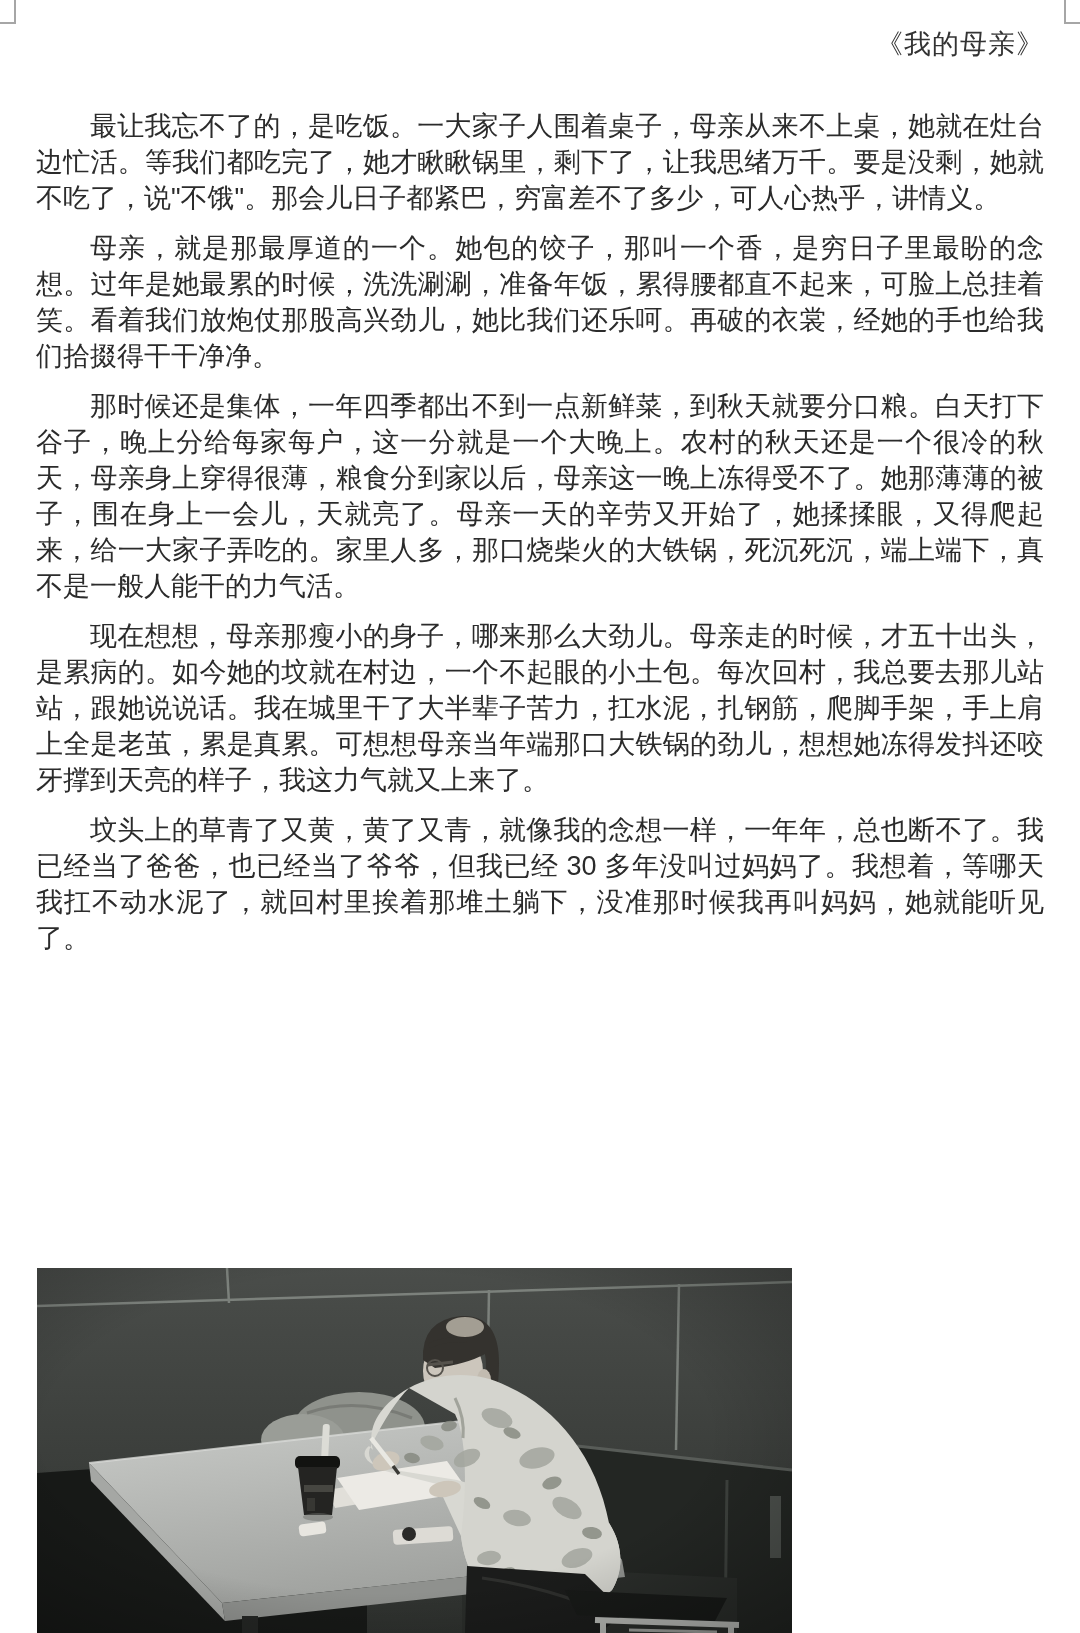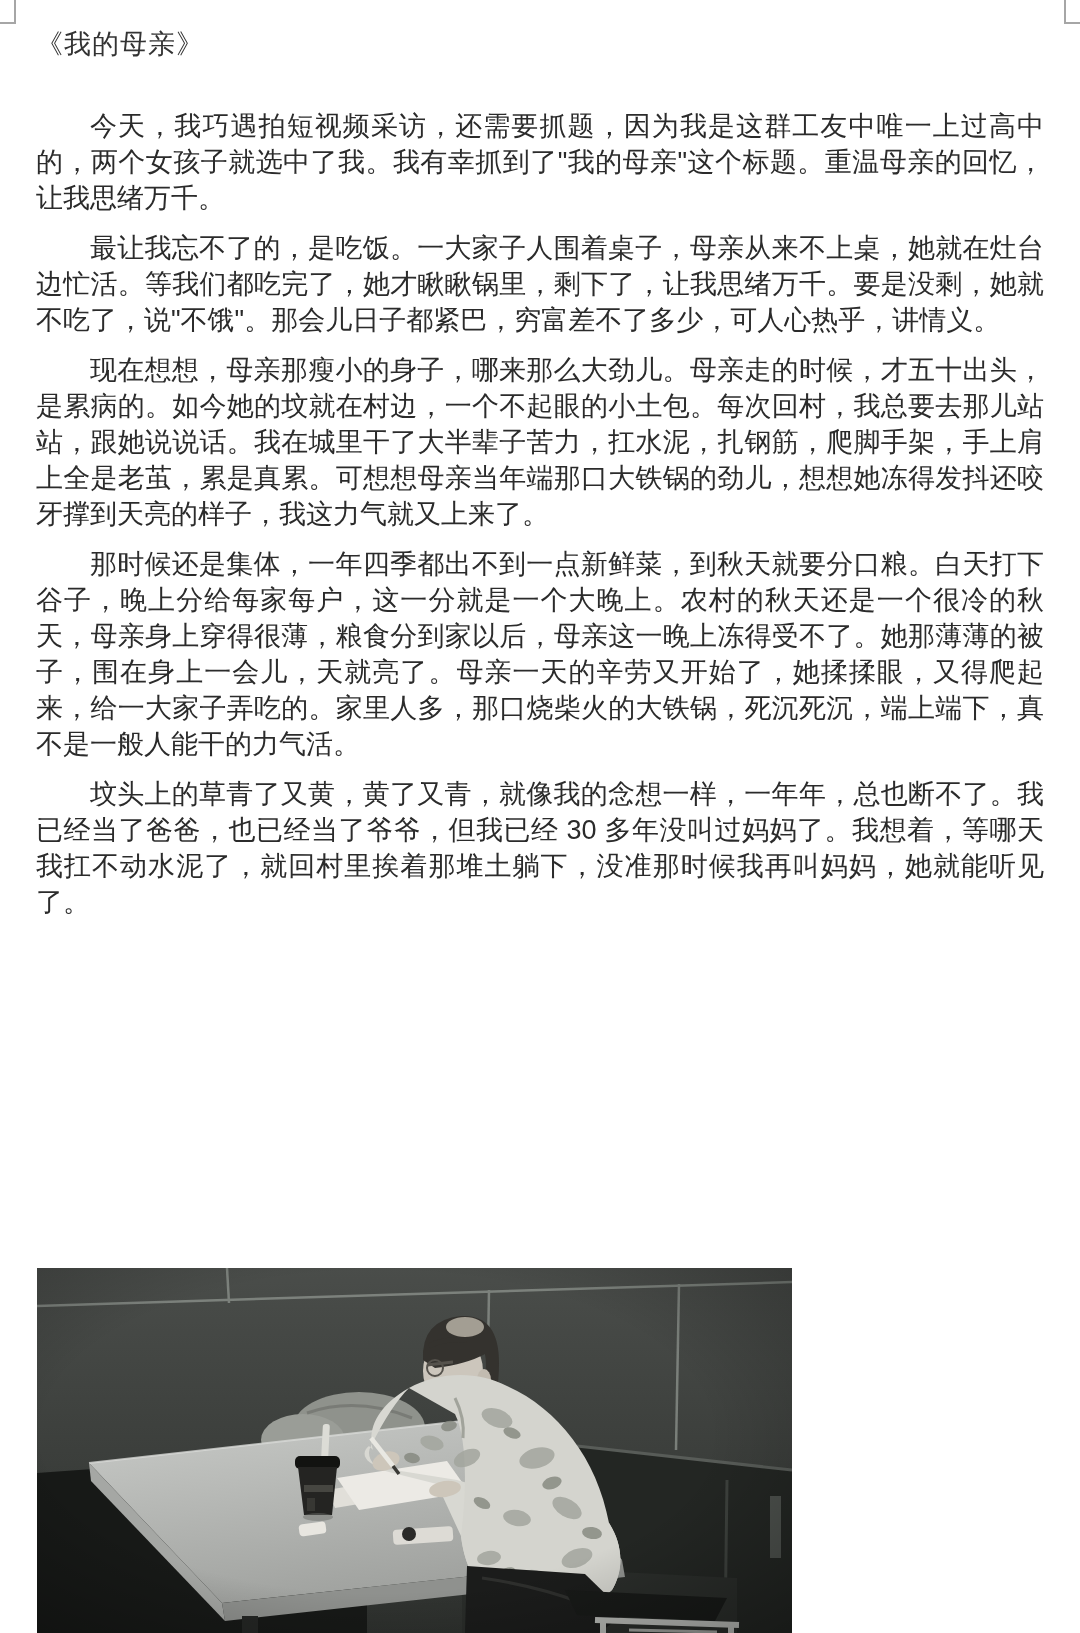--- a/index.html
+++ b/index.html
@@ -6,21 +6,21 @@
   body{
     width:1080px;height:1633px;position:relative;background:#ffffff;
     font-family:"Liberation Sans","DejaVu Sans",sans-serif;
     overflow:hidden;color:#2b2b2b;
   }
   .corner-mark{position:absolute;top:0;width:14px;height:22px;}
   .corner-mark.left{left:0;border-right:2px solid #a6a6a6;border-bottom:2px solid #a6a6a6;}
   .corner-mark.right{right:0;border-left:2px solid #a6a6a6;border-bottom:2px solid #a6a6a6;}
   .essay{position:absolute;left:36px;top:26px;width:1008px;}
   .essay-title{
-    text-align:left;font-size:27px;font-weight:500;color:#333;
+    text-align:right;font-size:27px;font-weight:500;color:#333;
     margin:0 0 46px 0;letter-spacing:1px;
   }
   .essay-paragraph{
     font-size:27px;line-height:36px;margin:0 0 14px 0;
     text-indent:2em;text-align:justify;text-justify:inter-ideograph;
     color:#2b2b2b;word-break:break-all;
   }
   .photo-figure{
     position:absolute;left:37px;top:1268px;width:755px;height:365px;
     margin:0;overflow:hidden;background:#303330;
@@ -29,24 +29,24 @@
 </style>
 </head>
 <body>
 
 <div class="corner-mark left"></div>
 <div class="corner-mark right"></div>
 
 <div class="essay">
   <h1 class="essay-title">《我的母亲》</h1>
   <div>
-    <p class="essay-paragraph">今天，我巧遇拍短视频采访，还需要抓题，因为我是这群工友中唯一上过高中的，两个女孩子就选中了我。我有幸抓到了"我的母亲"这个标题。重温母亲的回忆，让我思绪万千。</p>
     <p class="essay-paragraph">最让我忘不了的，是吃饭。一大家子人围着桌子，母亲从来不上桌，她就在灶台边忙活。等我们都吃完了，她才瞅瞅锅里，剩下了，让我思绪万千。要是没剩，她就不吃了，说"不饿"。那会儿日子都紧巴，穷富差不了多少，可人心热乎，讲情义。</p>
+    <p class="essay-paragraph">母亲，就是那最厚道的一个。她包的饺子，那叫一个香，是穷日子里最盼的念想。过年是她最累的时候，洗洗涮涮，准备年饭，累得腰都直不起来，可脸上总挂着笑。看着我们放炮仗那股高兴劲儿，她比我们还乐呵。再破的衣裳，经她的手也给我们拾掇得干干净净。</p>
+    <p class="essay-paragraph">那时候还是集体，一年四季都出不到一点新鲜菜，到秋天就要分口粮。白天打下谷子，晚上分给每家每户，这一分就是一个大晚上。农村的秋天还是一个很冷的秋天，母亲身上穿得很薄，粮食分到家以后，母亲这一晚上冻得受不了。她那薄薄的被子，围在身上一会儿，天就亮了。母亲一天的辛劳又开始了，她揉揉眼，又得爬起来，给一大家子弄吃的。家里人多，那口烧柴火的大铁锅，死沉死沉，端上端下，真不是一般人能干的力气活。</p>
     <p class="essay-paragraph">现在想想，母亲那瘦小的身子，哪来那么大劲儿。母亲走的时候，才五十出头，是累病的。如今她的坟就在村边，一个不起眼的小土包。每次回村，我总要去那儿站站，跟她说说话。我在城里干了大半辈子苦力，扛水泥，扎钢筋，爬脚手架，手上肩上全是老茧，累是真累。可想想母亲当年端那口大铁锅的劲儿，想想她冻得发抖还咬牙撑到天亮的样子，我这力气就又上来了。</p>
-    <p class="essay-paragraph">那时候还是集体，一年四季都出不到一点新鲜菜，到秋天就要分口粮。白天打下谷子，晚上分给每家每户，这一分就是一个大晚上。农村的秋天还是一个很冷的秋天，母亲身上穿得很薄，粮食分到家以后，母亲这一晚上冻得受不了。她那薄薄的被子，围在身上一会儿，天就亮了。母亲一天的辛劳又开始了，她揉揉眼，又得爬起来，给一大家子弄吃的。家里人多，那口烧柴火的大铁锅，死沉死沉，端上端下，真不是一般人能干的力气活。</p>
     <p class="essay-paragraph">坟头上的草青了又黄，黄了又青，就像我的念想一样，一年年，总也断不了。我已经当了爸爸，也已经当了爷爷，但我已经 30 多年没叫过妈妈了。我想着，等哪天我扛不动水泥了，就回村里挨着那堆土躺下，没准那时候我再叫妈妈，她就能听见了。</p>
   </div>
 </div>
 
 <figure class="photo-figure" role="img" aria-label="黑白照片：一位戴眼镜的老人独自坐在快餐店卡座的桌前，桌上放着带吸管的纸杯和纸张，他正伏案用笔写字。">
   <svg width="755" height="365" viewBox="0 0 755 365" xmlns="http://www.w3.org/2000/svg">
     <defs>
       <linearGradient id="wallGrad" x1="0" y1="0" x2="0" y2="1">
         <stop offset="0" stop-color="#4a4d4a"></stop>
         <stop offset="1" stop-color="#2e312e"></stop>

